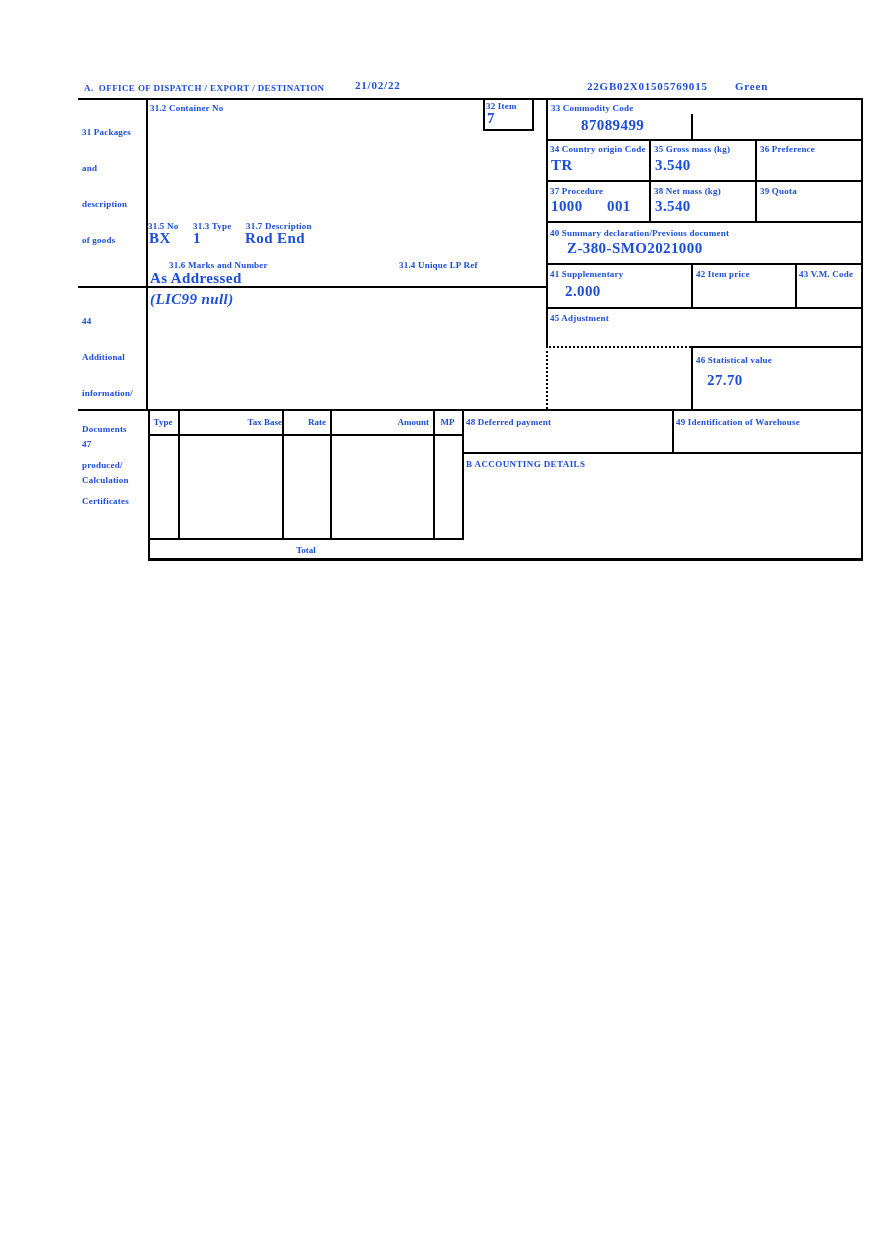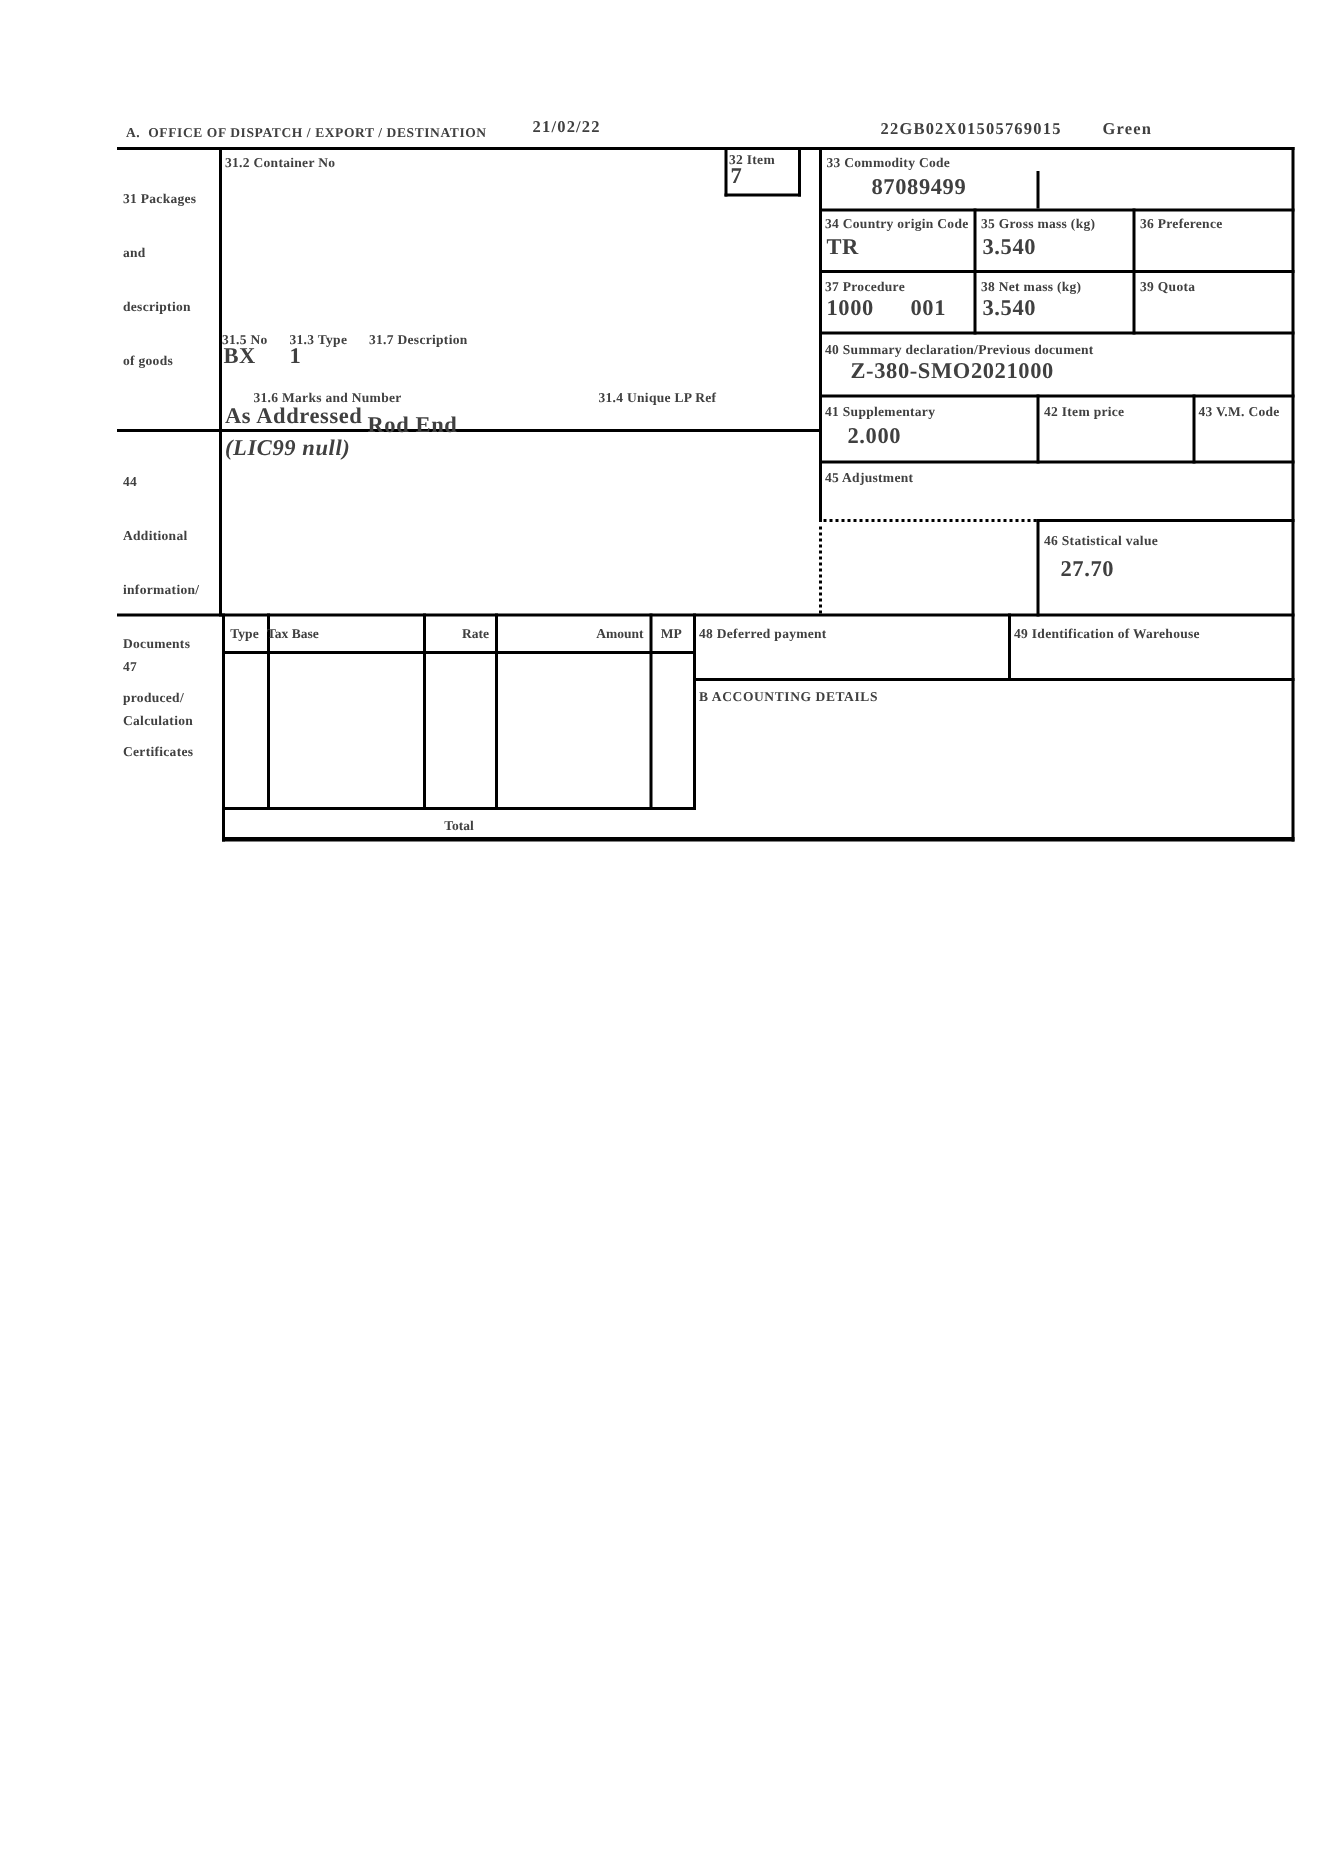--- a/index.html
+++ b/index.html
@@ -1,17 +1,17 @@
 <!DOCTYPE html>
 <html><head>
 <meta charset="utf-8">
 <style>
   html,body{margin:0;padding:0;background:#fff;}
   .page{position:relative;width:882px;height:1250px;background:#ffffff;overflow:hidden;
-        font-family:"Liberation Serif","DejaVu Serif",serif;color:#404040;}
+        font-family:"Liberation Serif","DejaVu Serif",serif;color:#1d4ed8;}
   .t{position:absolute;white-space:pre;}
   .lbl{font-size:9px;font-weight:bold;line-height:12px;letter-spacing:0.2px;}
   .val{font-size:15px;font-weight:bold;line-height:16px;letter-spacing:0.4px;}
   .hdr{font-size:9px;font-weight:bold;letter-spacing:0.4px;}
   .big{font-size:11px;font-weight:bold;letter-spacing:0.8px;}
   .hl{position:absolute;height:2px;background:#000;}
   .vl{position:absolute;width:2px;background:#000;}
   .hdot{position:absolute;height:0;border-top:2px dotted #000;}
   .vdot{position:absolute;width:0;border-left:2px dotted #000;}
   .stack span{display:block;}
@@ -87,21 +87,21 @@
   <div class="t val" style="left:607px;top:198px;">001</div>
   <div class="t lbl" style="left:654px;top:185px;">38 Net mass (kg)</div>
   <div class="t val" style="left:655px;top:198px;">3.540</div>
   <div class="t lbl" style="left:760px;top:185px;">39 Quota</div>
 
   <div class="t lbl" style="left:148px;top:220px;">31.5 No</div>
   <div class="t lbl" style="left:193px;top:220px;">31.3 Type</div>
   <div class="t lbl" style="left:246px;top:220px;">31.7 Description</div>
   <div class="t val" style="left:149px;top:230px;">BX</div>
   <div class="t val" style="left:193px;top:230px;">1</div>
-  <div class="t val" style="left:245px;top:230px;margin-top:46px;">Rod End</div>
+  <div class="t val" style="left:245px;top:230px;">Rod End</div>
   <div class="t lbl" style="left:148px;top:259px;padding-left:21px;">31.6 Marks and Number</div>
   <div class="t lbl" style="left:399px;top:259px;">31.4 Unique LP Ref</div>
   <div class="t val" style="left:150px;top:270px;">As Addressed</div>
 
   <div class="t lbl" style="left:550px;top:227px;">40 Summary declaration/Previous document</div>
   <div class="t val" style="left:567px;top:240px;">Z-380-SMO2021000</div>
 
   <div class="t lbl" style="left:550px;top:268px;">41 Supplementary</div>
   <div class="t val" style="left:565px;top:283px;">2.000</div>
   <div class="t lbl" style="left:696px;top:268px;">42 Item price</div>
@@ -119,21 +119,21 @@
 
   <div class="t lbl" style="left:550px;top:312px;">45 Adjustment</div>
   <div class="t lbl" style="left:696px;top:354px;">46 Statistical value</div>
   <div class="t val" style="left:707px;top:372px;">27.70</div>
 
   <div class="t lbl stack" style="left:82px;top:414px;">
     <span>47</span>
     <span>Calculation</span>
   </div>
   <div class="cell" style="left:148px;top:417px;width:30px;text-align:center;">Type</div>
-  <div class="cell" style="left:178px;top:417px;width:104px;text-align:left;">Tax Base</div>
+  <div class="cell" style="left:178px;top:417px;width:104px;text-align:right;">Tax Base</div>
   <div class="cell" style="left:282px;top:417px;width:44px;text-align:right;">Rate</div>
   <div class="cell" style="left:330px;top:417px;width:99px;text-align:right;">Amount</div>
   <div class="cell" style="left:433px;top:417px;width:29px;text-align:center;">MP</div>
   <div class="cell" style="left:148px;top:545px;width:316px;text-align:center;">Total</div>
 
   <div class="t lbl" style="left:466px;top:416px;">48 Deferred payment</div>
   <div class="t lbl" style="left:676px;top:416px;">49 Identification of Warehouse</div>
   <div class="t hdr" style="left:466px;top:459px;">B ACCOUNTING DETAILS</div>
 
 </div>

